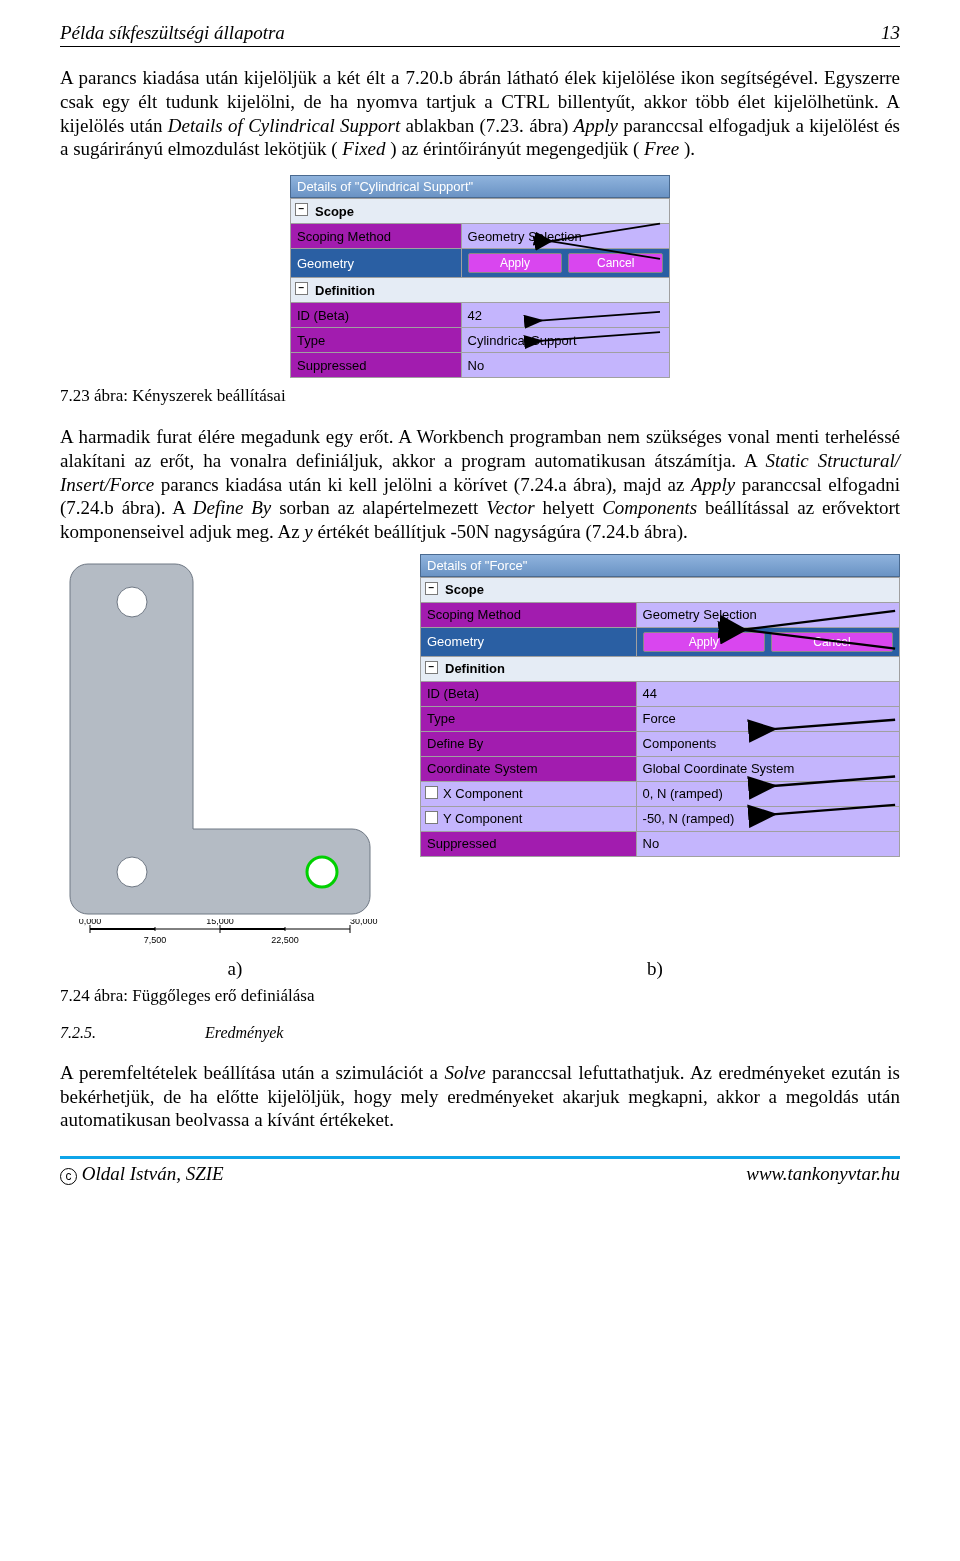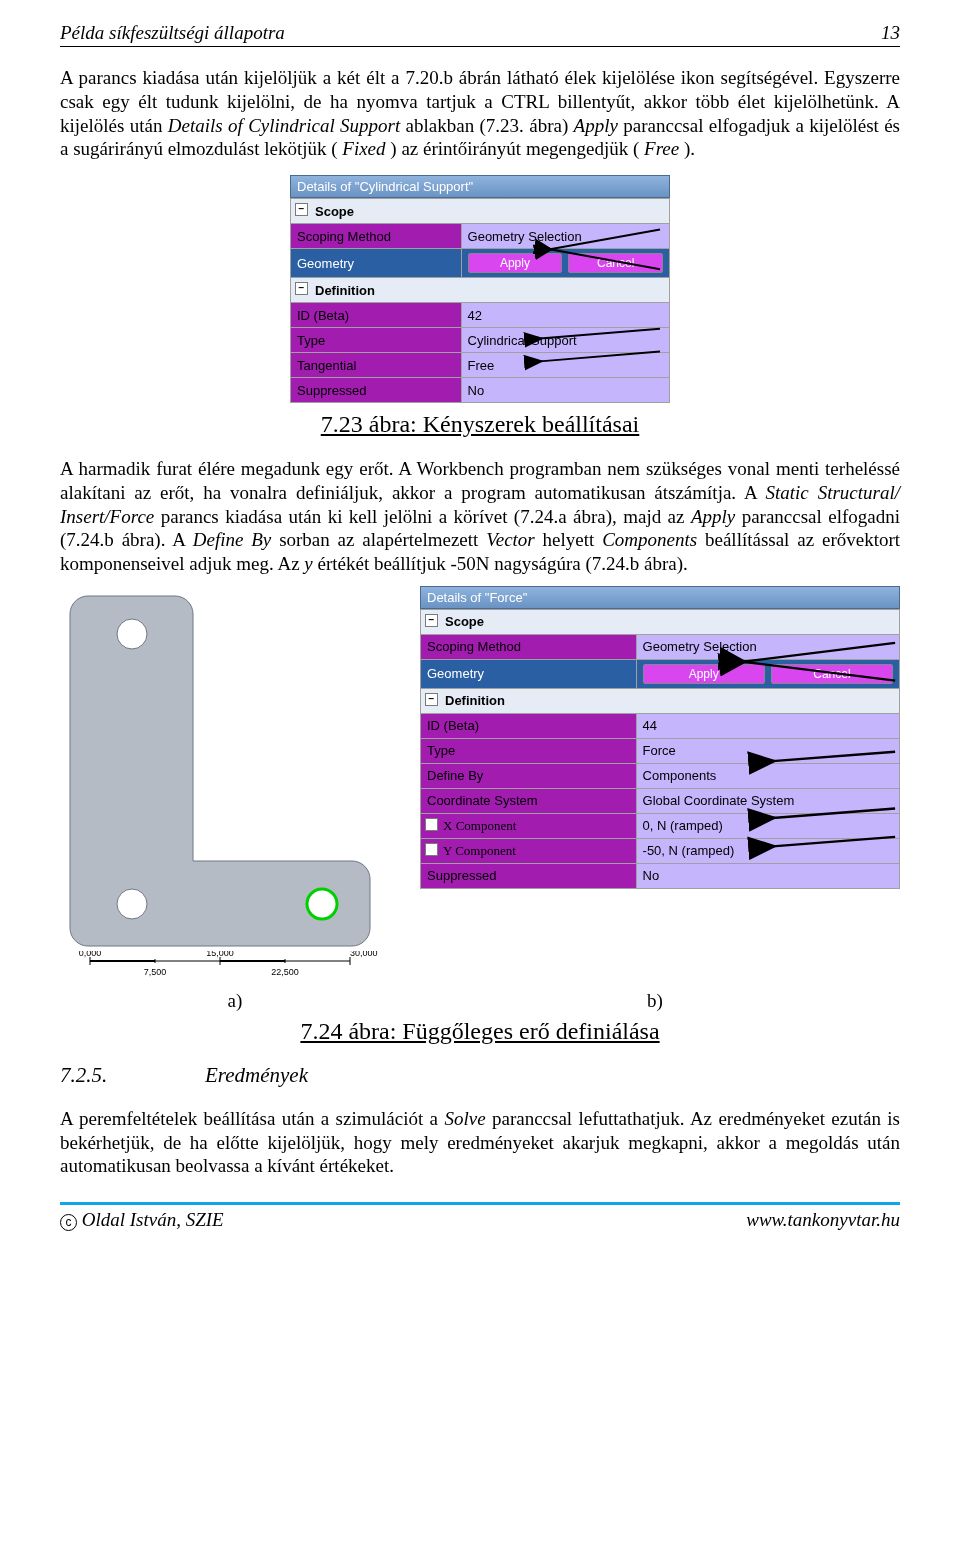--- a/index.html
+++ b/index.html
@@ -76,25 +76,24 @@
     font-size: 10px;
     line-height: 10px;
     text-align: center;
     font-family: Arial, sans-serif;
   }
   .label-cell {
     background: #a21caf;
     width: 45%;
   }
   .label-cell-cb {
-    background: #a21caf;
+    background: #c4b5fd;
     width: 45%;
     padding-left: 22px !important;
     position: relative;
-    font-family: Liberation Serif, serif;
   }
   .cb {
     position: absolute;
     left: 4px;
     top: 4px;
     width: 11px;
     height: 11px;
     border: 1px solid #7a7a7a;
     background: #fff;
   }
@@ -120,24 +119,23 @@
   }
   
   .arrows723 {
     position: absolute;
     top: 0; left: 0;
     width: 100%;
     height: 100%;
     pointer-events: none;
   }
   .caption {
-    text-align: center;
+    text-align: left;
     margin: 6px 0 14px 0;
-    font-size: 24px;
-    text-decoration: underline;
+    font-size: 17px;
   }
   .fig724 {
     margin: 10px 0 4px 0;
     display: flex;
     gap: 10px;
     align-items: flex-start;
   }
   .fig724-left {
     flex: 0 0 350px;
     position: relative;
@@ -151,21 +149,21 @@
     display: flex;
     font-size: 19px;
     margin-top: 4px;
   }
   .ab-row .a { flex: 0 0 350px; text-align: center; }
   .ab-row .b { flex: 1; text-align: center; }
   .section-row {
     display: flex;
     font-style: italic;
     margin: 18px 0 14px 0;
-    font-size: 21px;
+    font-size: 16px;
     align-items: flex-end;
   }
   .section-num { width: 145px; }
   .footer-row {
     border-top: 3px solid #0ea5e9;
     display: flex;
     justify-content: space-between;
     font-style: italic;
     padding-top: 4px;
     margin-top: 24px;
@@ -229,24 +227,20 @@
     <tr>
             <td colspan="2" class="grp-cell"><span class="grp-box">−</span><span>Definition</span></td>
           </tr>
     <tr>
       <td class="label-cell">ID (Beta)</td>
       <td class="val-cell">42</td>
     </tr>
     <tr>
       <td class="label-cell">Type</td>
       <td class="val-cell">Cylindrical Support</td>
-    </tr>
-    <tr>
-      <td class="label-cell">Tangential</td>
-      <td class="val-cell">Free</td>
     </tr>
     <tr>
       <td class="label-cell">Suppressed</td>
       <td class="val-cell">No</td>
     </tr>
   </tbody>
       </table>
   <svg class="arrows723" viewBox="0 0 380 230" preserveAspectRatio="none">
     <defs>
       <marker id="ah" markerWidth="10" markerHeight="8" refX="2" refY="4" orient="auto">

